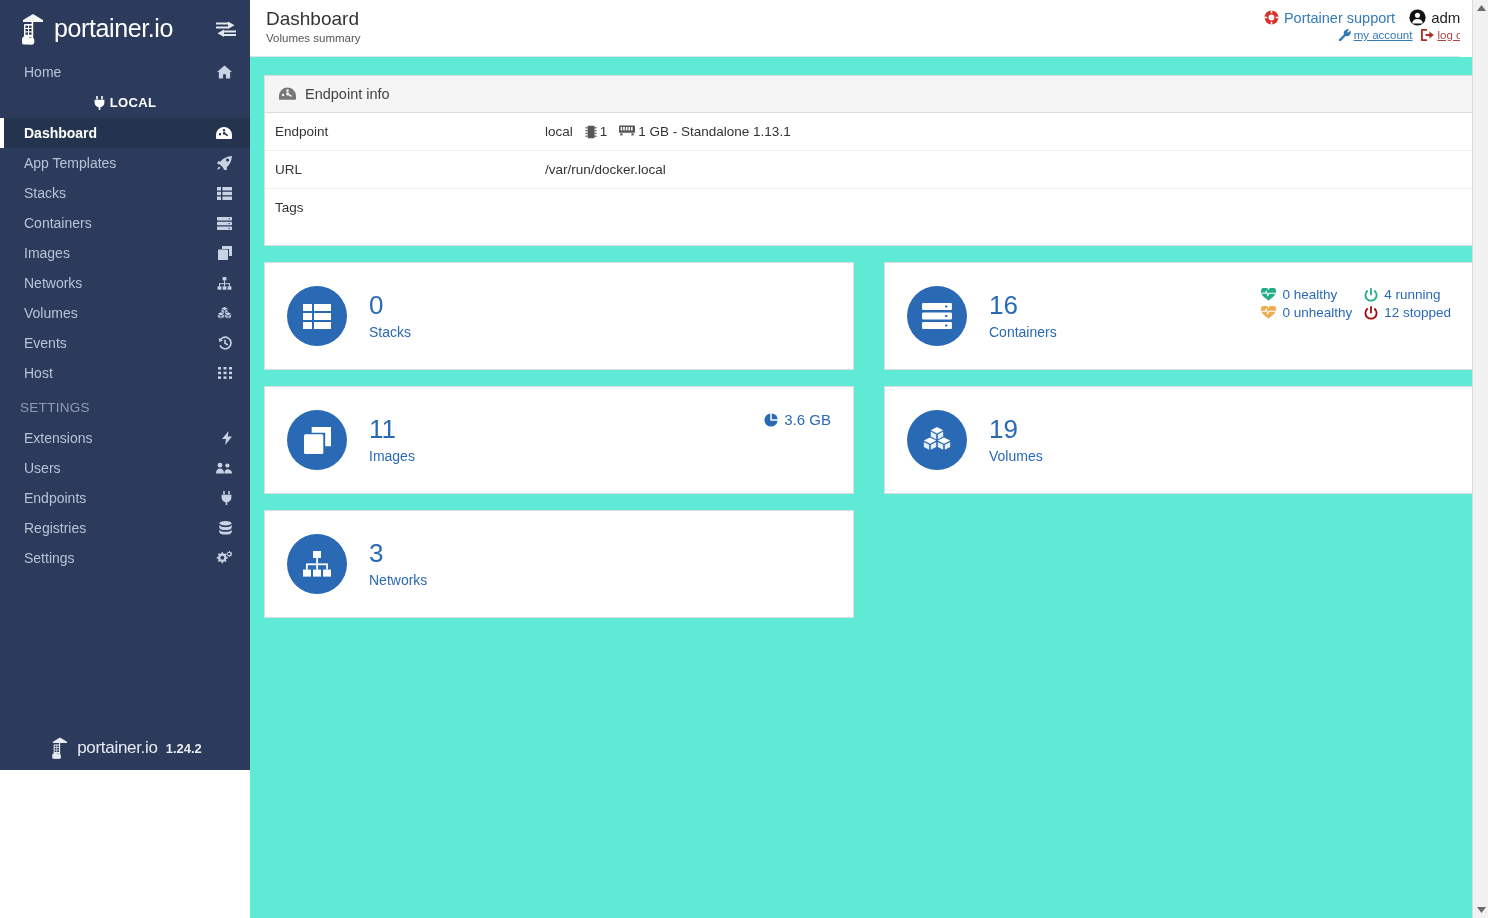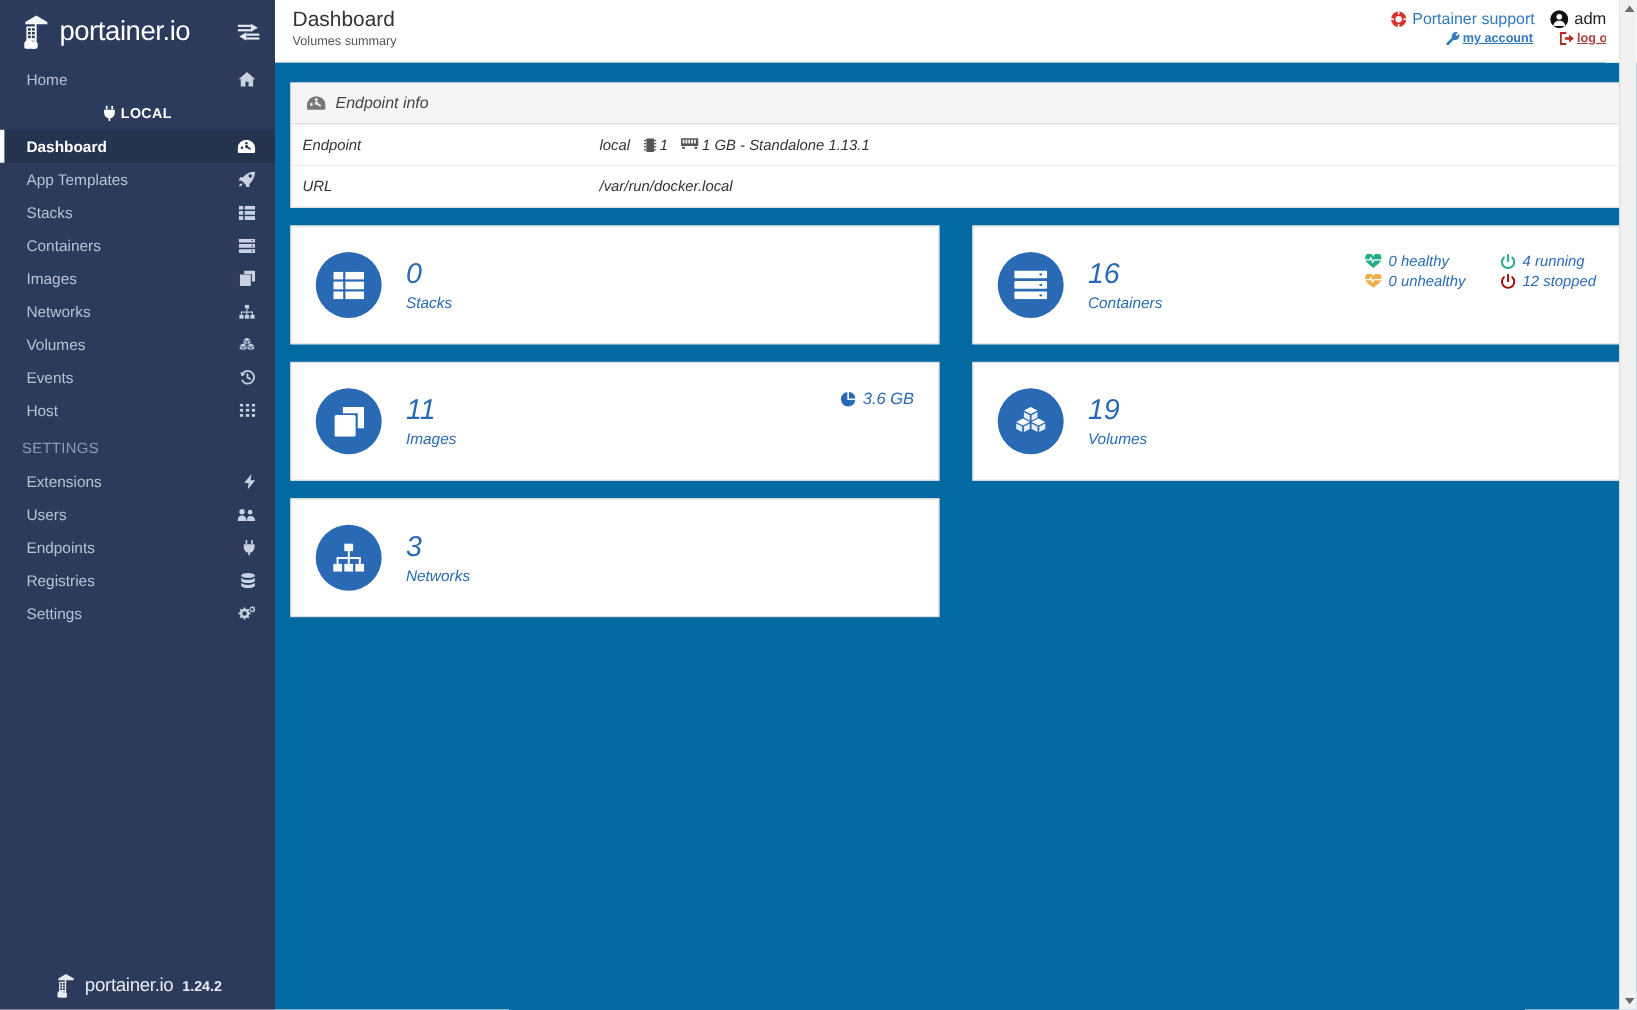--- a/index.html
+++ b/index.html
@@ -6,21 +6,21 @@
   html, body {
     width: 1488px; height: 918px;
     font-family: "Liberation Sans", sans-serif;
     background: #ffffff;
     overflow: hidden;
   }
   .app { display: flex; width: 1488px; height: 918px; position: relative; }
 
   
   .sidebar {
-    width: 250px; height: 918px;
+    width: 250px; height: 770px;
     background: #2c3b5b;
     flex: 0 0 250px;
     position: relative;
     color: #b3bcd0;
   }
   .brand {
     height: 57px; display: flex; align-items: center;
     padding: 0 14px 0 16px; gap: 6px;
   }
   .brand-logo { width: 34px; height: 34px; flex: 0 0 34px; position: relative; }
@@ -80,33 +80,32 @@
   .page-sub { font-size: 11.5px; color: #555; margin-top: 1px; }
 
   .topbar-right { padding-top: 2px; }
   .topbar-row1 {
     display: flex; align-items: center; justify-content: flex-end; gap: 6px;
     font-size: 14.5px;
   }
   .support-link { color: #337ab7; display: flex; align-items: center; gap: 5px; cursor: pointer; }
   .user-block { display: flex; align-items: center; gap: 5px; color: #222; font-size: 15px; margin-left: 8px;}
   .topbar-row2 {
-    display: flex; align-items: center; justify-content: flex-end; gap: 24px;
-    font-size: 11.5px; margin-top: 3px; font-weight: bold;
+    display: flex; align-items: center; justify-content: flex-end; gap: 9px;
+    font-size: 11.5px; margin-top: 3px;
   }
   .mini-link { display: flex; align-items: center; gap: 3px; cursor: pointer; }
   .mini-link.acct { color: #337ab7; }
   .mini-link.acct span { text-decoration: underline; }
   .mini-link.out { color: #a94442; }
   .mini-link.out span { text-decoration: underline; }
 
   .content {
-    flex: 1 1 auto; padding: 18px 14px 0 14px; background: #0369a1;
+    flex: 1 1 auto; padding: 18px 14px 0 14px; background: #5eead4;
     overflow: hidden;
-    font-style: italic;
   }
 
   
   .panel { border: 1px solid #ddd; background: #fff; margin-bottom: 16px; }
   .panel-head {
     background: #f5f5f5; border-bottom: 1px solid #ddd;
     padding: 10px 14px; font-size: 14.5px; color: #444;
     display: flex; align-items: center; gap: 9px;
   }
   .kv-row {
@@ -134,21 +133,21 @@
     display: flex; align-items: center; justify-content: center;
   }
   .card-text { margin-left: 22px; }
   .card-count { font-size: 26px; color: #2a6ab4; line-height: 1.05; font-weight: 400; }
   .card-label { font-size: 14px; color: #2a6ab4; margin-top: 4px; }
   .card-right {
     margin-left: auto; display: flex; align-items: flex-start; align-self: flex-start;
     padding-top: 24px;
   }
   .stat-grid {
-    display: grid; grid-template-columns: auto auto; gap: 3px 32px;
+    display: grid; grid-template-columns: auto auto; gap: 3px 12px;
     font-size: 13.5px; color: #2a6ab4;
   }
   .stat-item { display: flex; align-items: center; gap: 6px; white-space: nowrap; }
   .size-item { display: flex; align-items: center; gap: 6px; font-size: 15px; color: #2a6ab4; }
 
   .card.span-full { grid-column: 1; }
 
   
   .scrollbar {
     position: absolute; top: 0; right: 0; width: 16px; height: 918px;
@@ -539,20 +538,24 @@
               <span>1 GB - Standalone 1.13.1</span>
             </span>
           </div>
         </div>
 
         <div class="kv-row">
           <div class="kv-key">URL</div>
           <div class="kv-val">/var/run/docker.local</div>
         </div>
 
+        <div class="kv-row tags">
+          <div class="kv-key">Tags</div>
+          <div class="kv-val"></div>
+        </div>
       </section>
 
       <section class="cards">
 
         <div class="card">
           <div class="card-badge">
             <svg width="28" height="25" viewBox="0 0 28 25" fill="#ffffff">
               <rect x="0" y="0" width="9" height="7"></rect>
                 <rect x="11" y="0" width="17" height="7"></rect>
               <rect x="0" y="9" width="9" height="7"></rect>

